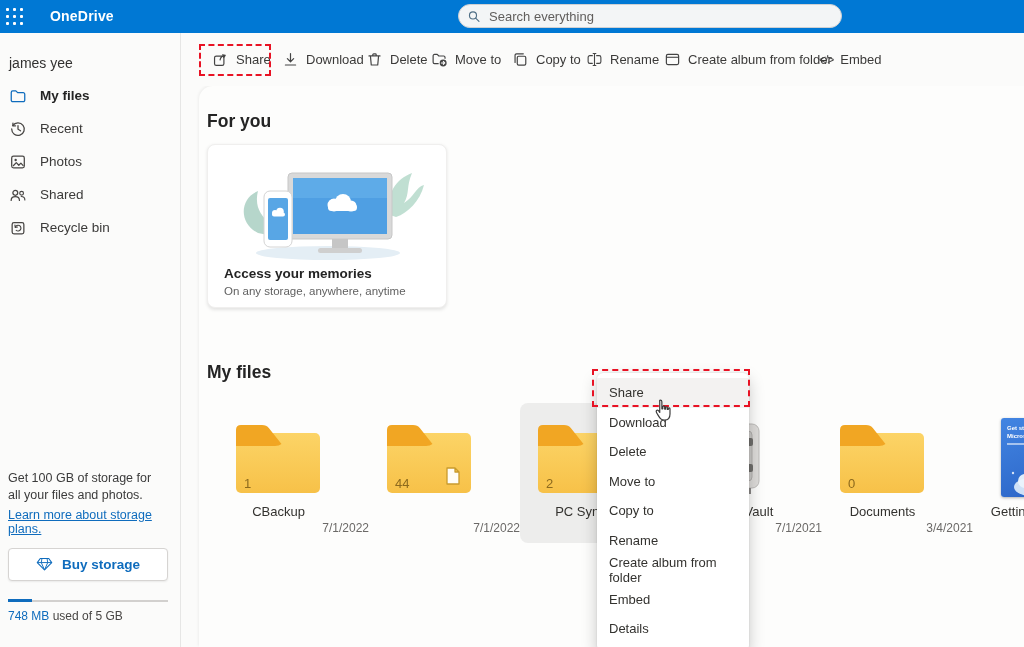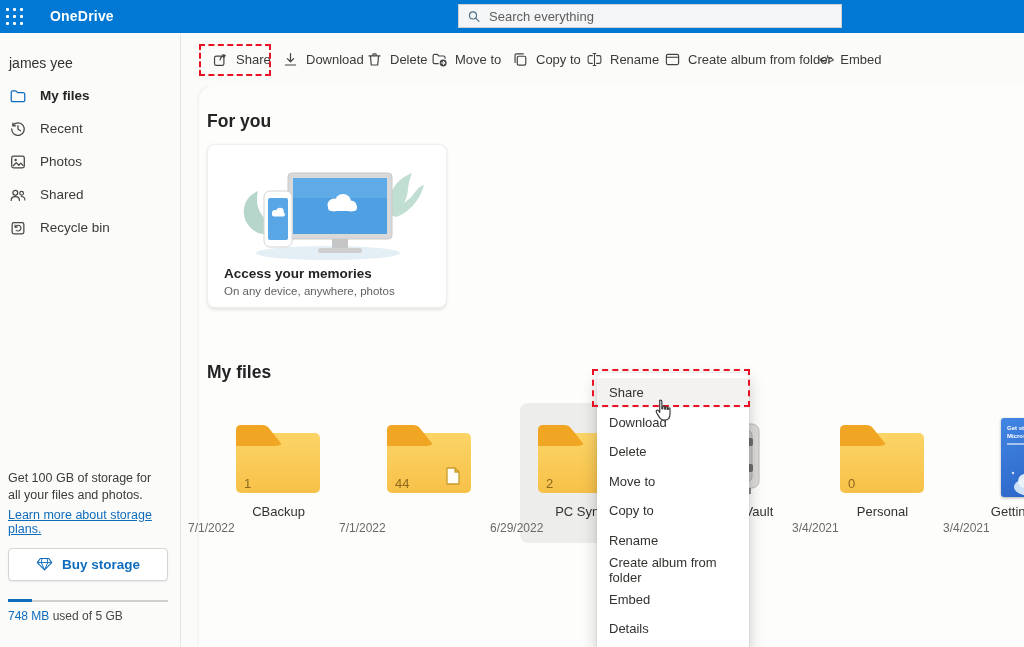--- a/index.html
+++ b/index.html
@@ -7,21 +7,21 @@
   body { font-family:"Liberation Sans", sans-serif; background:#fbfbfa; color:#323130; }
   #app { position:relative; width:1024px; height:647px; overflow:hidden; }
 
   
   .header { position:absolute; left:0; top:0; width:1024px; height:33px; background:#0078d4; z-index:20; }
   .waffle { position:absolute; left:6px; top:8px; width:18px; height:18px; display:grid;
             grid-template-columns:repeat(3,1fr); gap:3px; cursor:pointer; }
   .waffle span { width:3px; height:3px; background:#fff; border-radius:1px; }
   .app-title { position:absolute; left:50px; top:8px; color:#fff; font-size:14px; font-weight:bold; letter-spacing:.2px; }
   .searchbox { position:absolute; left:458px; top:4px; width:384px; height:24px; background:#f3f5f6;
-               border:1px solid #cfd0d2; border-radius:0; display:flex; align-items:center; padding:0 8px; gap:8px; }
+               border:1px solid #cfd0d2; border-radius:12px; display:flex; align-items:center; padding:0 8px; gap:8px; }
   .searchbox input { border:none; outline:none; background:transparent; font-size:13px; color:#484644;
                      font-family:"Liberation Sans", sans-serif; width:100%; }
   .searchbox input::placeholder { color:#605e5c; }
 
   
   .sidebar { position:absolute; left:0; top:33px; width:181px; height:614px; border-right:1px solid #e6e6e5; background:#fbfbfa; z-index:2;padding-left:12px; }
   .user-name { position:absolute; left:9px; top:22px; font-size:14px; color:#323130; }
   .nav { position:absolute; left:0; top:46px; width:180px; }
   .nav-item { display:flex; align-items:center; height:33px; padding-left:9px; gap:13px; font-size:13.5px; color:#3b3a39; cursor:pointer; }
   .nav-item.selected { font-weight:bold; color:#242424; }
@@ -58,21 +58,21 @@
   .card-title { position:absolute; left:16px; top:121px; font-size:13.5px; font-weight:bold; color:#242424; }
   .card-sub { position:absolute; left:16px; top:140px; font-size:11.5px; color:#616161; }
 
   
   .tile { position:absolute; top:403px; width:121px; height:140px; z-index:2; cursor:pointer; }
   .tile.selected { background:#ededec; border-radius:8px; }
   .tile .ficon { position:absolute; left:14px; top:17px; }
   .tile .vicon { position:absolute; left:24px; top:19px; }
   .tile .count { position:absolute; left:26px; top:73px; font-size:13px; color:#8d6a1d; }
   .tile .t-name { position:absolute; left:-30px; top:101px; width:181px; text-align:center; font-size:13px; color:#33322f; white-space:nowrap; }
-  .tile .t-date { position:absolute; left:-30px; top:118px; width:181px; text-align:left; font-size:12px; color:#6b6967; white-space:nowrap; }
+  .tile .t-date { position:absolute; left:-30px; top:118px; width:181px; text-align:right; font-size:12px; color:#6b6967; white-space:nowrap; }
   #tile-0 { left:218px; } #tile-1 { left:369px; } #tile-2 { left:520px; }
   #tile-3 { left:671px; } #tile-4 { left:822px; } #tile-5 { left:973px; }
 
   .thumb { position:absolute; left:28px; top:15px; width:64px; height:79px; border-radius:3px; overflow:hidden;
            background:linear-gradient(160deg,#4285e2 0%,#2b64c6 100%); box-shadow:0 1px 3px rgba(0,0,0,.3); }
   .thumb .t1 { position:absolute; left:6px; top:7px; font-size:6px; font-weight:bold; color:#fff; }
   .thumb .t2 { position:absolute; left:6px; top:15px; font-size:6px; font-weight:bold; color:#fff; }
   .thumb .t3 { position:absolute; left:6px; top:25px; width:30px; height:2px; background:rgba(255,255,255,.55); }
 
   
@@ -255,21 +255,21 @@
       <rect x="90" y="95" width="44" height="5" rx="2.5" fill="#cfcfcf"></rect>
       <rect x="36" y="38" width="28" height="56" rx="6" fill="#ffffff" stroke="#d4d4d4"></rect>
       <rect x="40" y="45" width="20" height="42" rx="2" fill="#58a6e5"></rect>
       <g fill="#ffffff">
           <circle cx="47" cy="60" r="3"></circle>
           <circle cx="52" cy="58.5" r="3.8"></circle>
           <rect x="44" y="59.5" width="13" height="4" rx="2"></rect>
         </g>
     </svg>
     <div class="card-title">Access your memories</div>
-    <div class="card-sub">On any device, anywhere, photos</div>
+    <div class="card-sub">On any storage, anywhere, anytime</div>
   </div>
 
   <div class="section-title" id="my-files-title">My files</div>
 
   <div class="tile" id="tile-0">
     <svg class="ficon" width="92" height="76" viewBox="0 0 92 76">
       <defs>
           <linearGradient id="fg0" x1="0" y1="0" x2="0" y2="1">
             <stop offset="0" stop-color="#fcd466"></stop>
             <stop offset="1" stop-color="#f7c148"></stop>
@@ -336,21 +336,21 @@
       <defs>
           <linearGradient id="fg4" x1="0" y1="0" x2="0" y2="1">
             <stop offset="0" stop-color="#fcd466"></stop>
             <stop offset="1" stop-color="#f7c148"></stop>
           </linearGradient>
         </defs>
       <rect x="4" y="13" width="84" height="60" rx="5" fill="url(#fg4)"></rect>
       <path d="M4 26 L4 10 Q4 5 9 5 H30 Q34.5 5 37 8.2 L49.5 24 Q47 26 43 26 Z" fill="#f1a623"></path>
     </svg>
     <div class="count">0</div>
-    <div class="t-name">Personal</div>
+    <div class="t-name">Documents</div>
     <div class="t-date">3/4/2021</div>
   </div>
 
   <div class="tile" id="tile-5">
     <div class="thumb">
       <div class="t1">Get sta</div>
       <div class="t2">Micros</div>
       <div class="t3"></div>
       <svg width="64" height="34" viewBox="0 0 64 34" style="position:absolute;left:0;top:45px">
         <ellipse cx="30" cy="24" rx="17" ry="9" fill="#dcebfb" opacity=".92"></ellipse>

